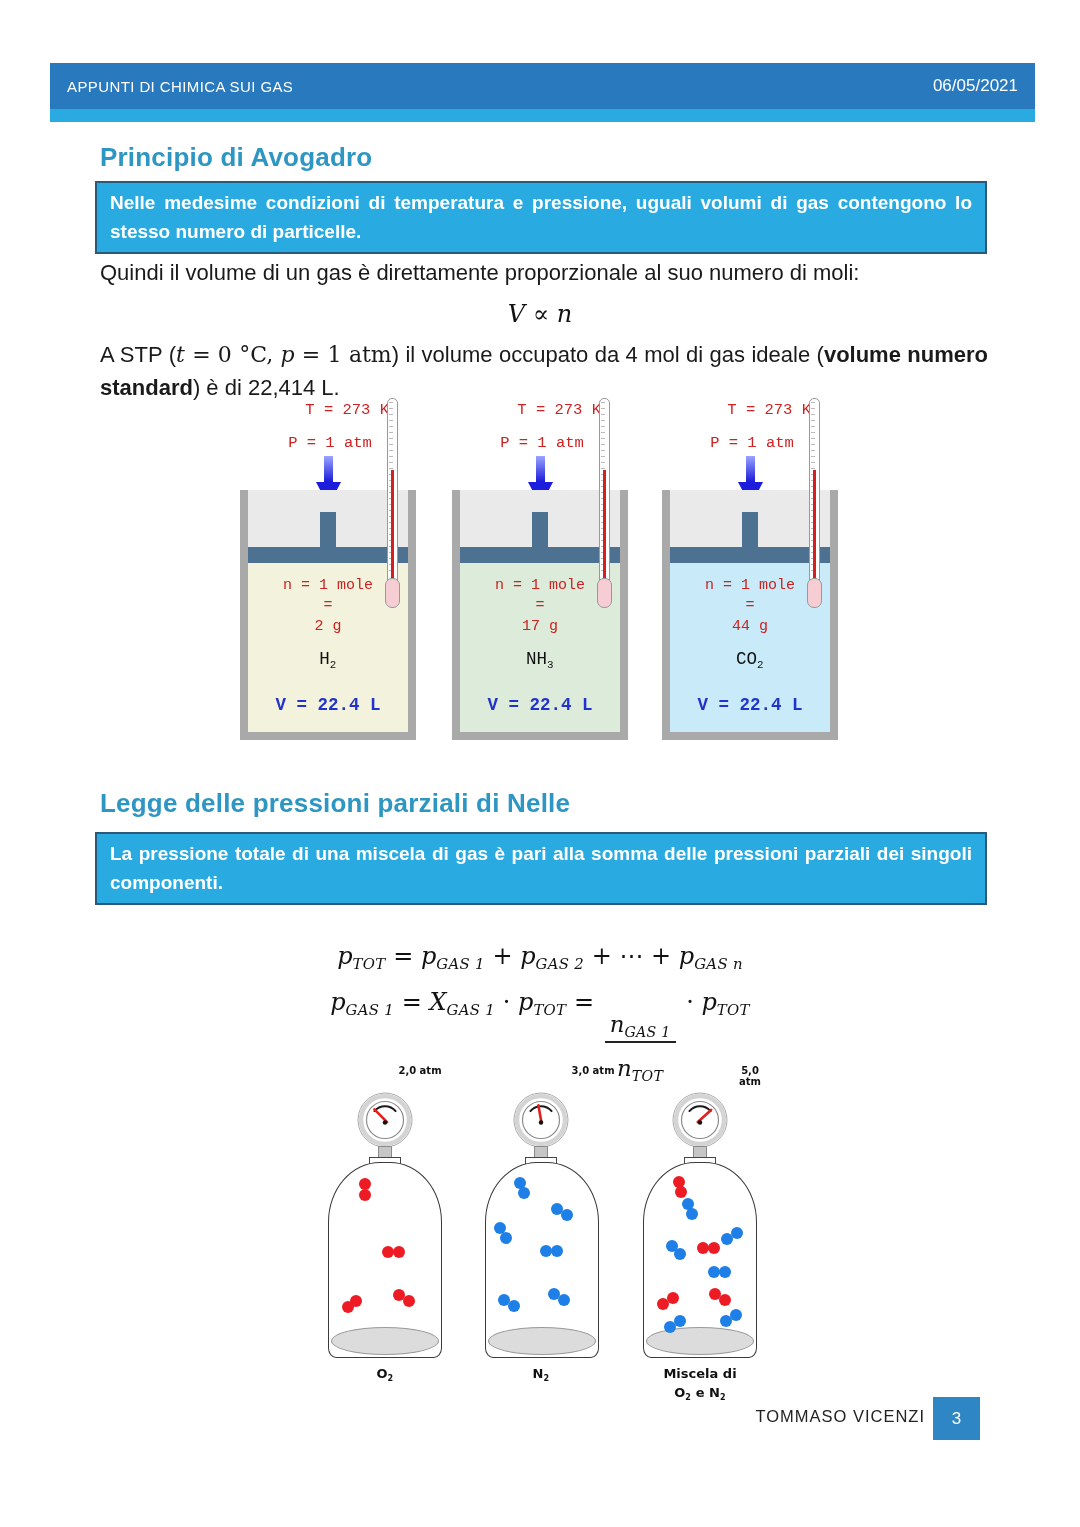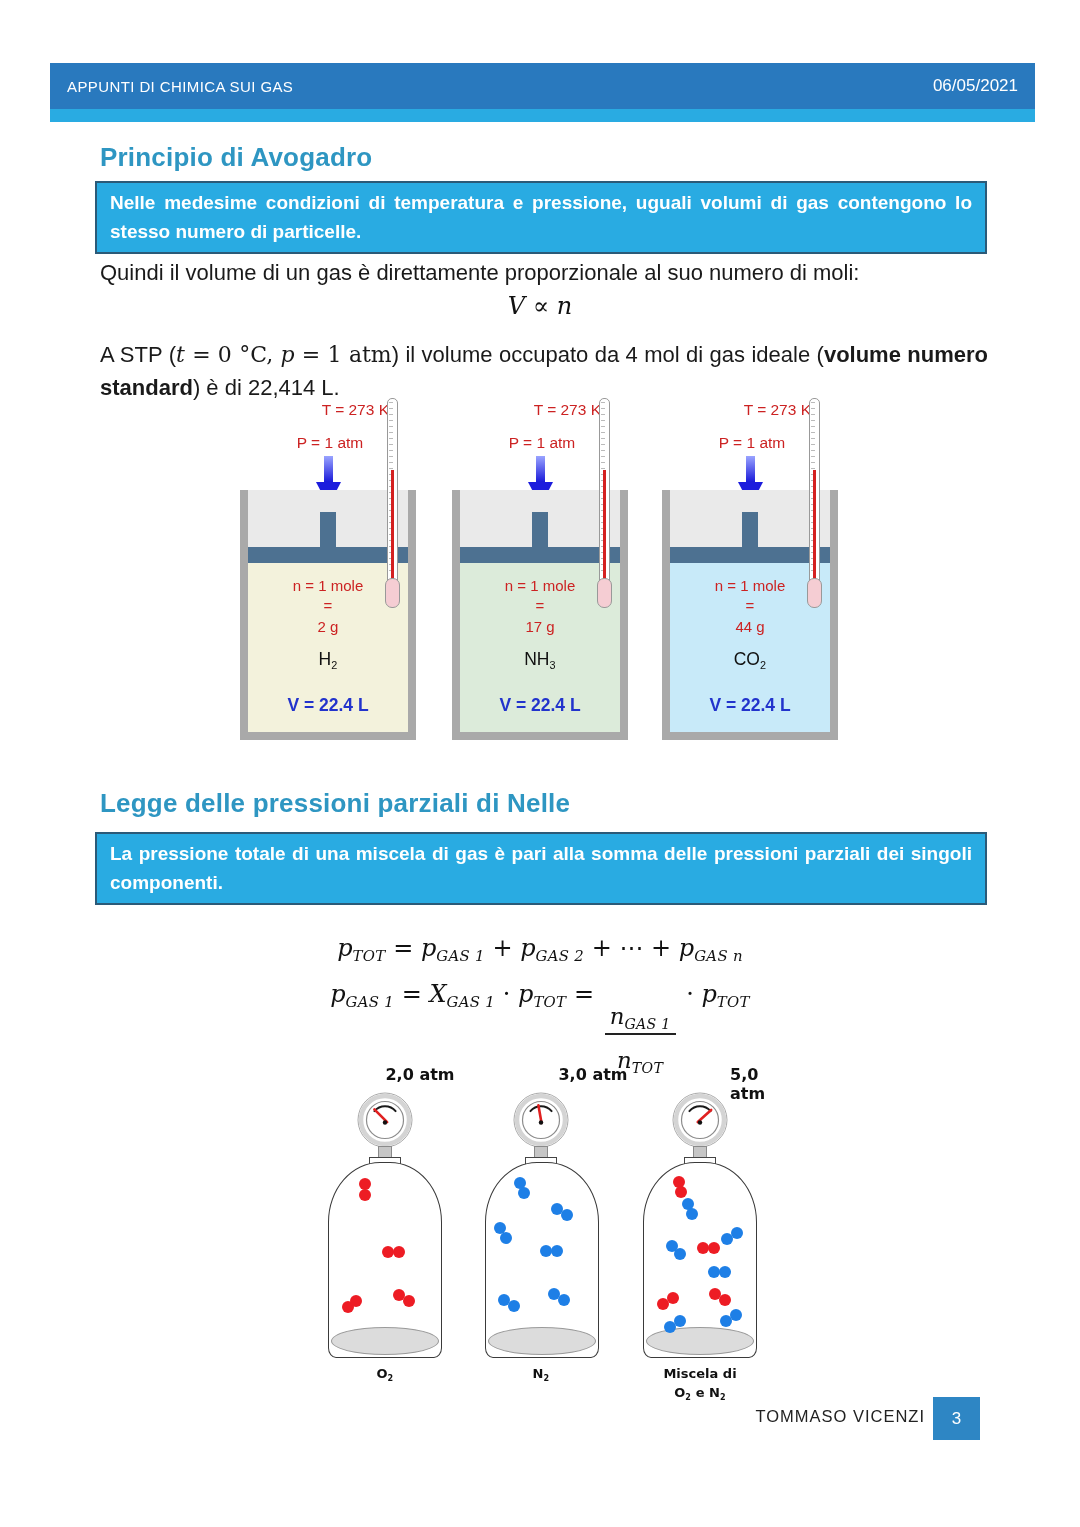--- a/index.html
+++ b/index.html
@@ -14,32 +14,32 @@
   .header-date { color:#fff; font-size:17px; }
   .header-strip { left:50px; top:109px; width:985px; height:13px; background:#29ABE2; }
 
   
   .sec-title { left:100px; font-size:26px; font-weight:600; color:#2E96C2; letter-spacing:.2px; }
   .callout { left:95px; width:892px; background:#29ABE2; border:2px solid #2B5A78;
     color:#fff; font-weight:bold; font-size:19px; line-height:1.5; padding:6px 13px;
     text-align:justify; }
   .para { left:100px; width:888px; font-size:22px; line-height:1.5; }
   .center-line { left:0; width:1080px; text-align:center; }
-  .formula { font-size:24px; color:#111; }
+  .formula { font-size:24px; color:#111;margin-top:8px; }
   .s-serif { font-family:"DejaVu Serif", serif; }
   .s-i { font-style:italic; }
   .s-b { font-weight:bold; }
   .s-sub { font-size:0.62em; vertical-align:-0.35em; letter-spacing:.3px; }
   .frac { display:inline-flex; flex-direction:column; align-items:center; vertical-align:-0.95em;
     margin:0 3px; line-height:1.15; font-size:0.95em; }
   .frac .num { border-bottom:2px solid #222; padding:0 5px 1px; }
   .frac .den { padding-top:12px; }
 
   
-  .fig1 { left:240px; top:398px; width:574px; height:345px; }
+  .fig1 { left:240px; top:398px; width:574px; height:345px;font-family:Liberation Mono, monospace; }
   .gas-unit { position:absolute; top:0; width:176px; height:345px; }
   .t-label { position:absolute; top:3px; right:27px; color:#CC2222; font-size:15.5px; }
   .p-label { position:absolute; top:36px; left:20px; width:140px; text-align:center;
     color:#CC2222; font-size:15.5px; }
   .arrow-svg { position:absolute; left:74px; top:58px; }
   .container-box { position:absolute; left:0; top:92px; width:176px; height:250px;
     border-left:8px solid #A9A9A9; border-right:8px solid #A9A9A9; border-bottom:8px solid #A9A9A9;
     display:flex; flex-direction:column; }
   .chamber-top { height:57px; background:#EAEAEA; position:relative; }
   .piston-stem { position:absolute; bottom:0; left:72px; width:16px; height:35px; background:#4D7191; }
@@ -53,21 +53,21 @@
     border:1px solid #999; border-radius:5px 5px 0 0; }
   .thermo .ticks { position:absolute; left:6px; top:4px; width:4px; height:170px;
     background:repeating-linear-gradient(to bottom, #bbb 0 1px, transparent 1px 6px); }
   .thermo .mercury { position:absolute; left:8px; top:72px; width:3px; height:116px; background:#D42020; }
   .thermo .bulb { position:absolute; left:2px; top:180px; width:15px; height:30px;
     background:#F5CDD3; border:1px solid #999; border-radius:7px; }
 
   
   .fig2 { left:328px; top:1065px; width:462px; height:350px; }
   .atm-label { position:absolute; top:0; transform:translateX(-50%);
-    font-family:"DejaVu Sans", sans-serif; font-weight:bold; font-size:16px; color:#111; }
+    font-family:"DejaVu Sans", sans-serif; font-weight:bold; font-size:10px; color:#111;text-align:center; }
   .gauge { position:absolute; top:25px; width:60px; height:60px; }
   .stem { position:absolute; top:81px; width:14px; height:16px; background:#C6C6C6; border:1px solid #8a8a8a; }
   .collar { position:absolute; top:92px; width:32px; height:9px; background:#fff; border:1.5px solid #444; }
   .jar { position:absolute; top:97px; width:114px; height:196px; background:#fff;
     border:1.8px solid #3a3a3a; border-radius:52px 52px 8px 8px / 60px 60px 10px 10px; }
   .jar-base { position:absolute; left:2px; right:2px; bottom:2px; height:28px; background:#DCDCDC;
     border:1px solid #9a9a9a; border-radius:50%; }
   .dot { position:absolute; width:12px; height:12px; margin-left:-6px; margin-top:-6px; border-radius:50%; }
   .jar-label { position:absolute; top:300px; transform:translateX(-50%); text-align:center;
     font-family:"DejaVu Sans", sans-serif; font-weight:bold; font-size:13px; line-height:1.45; color:#111; }

